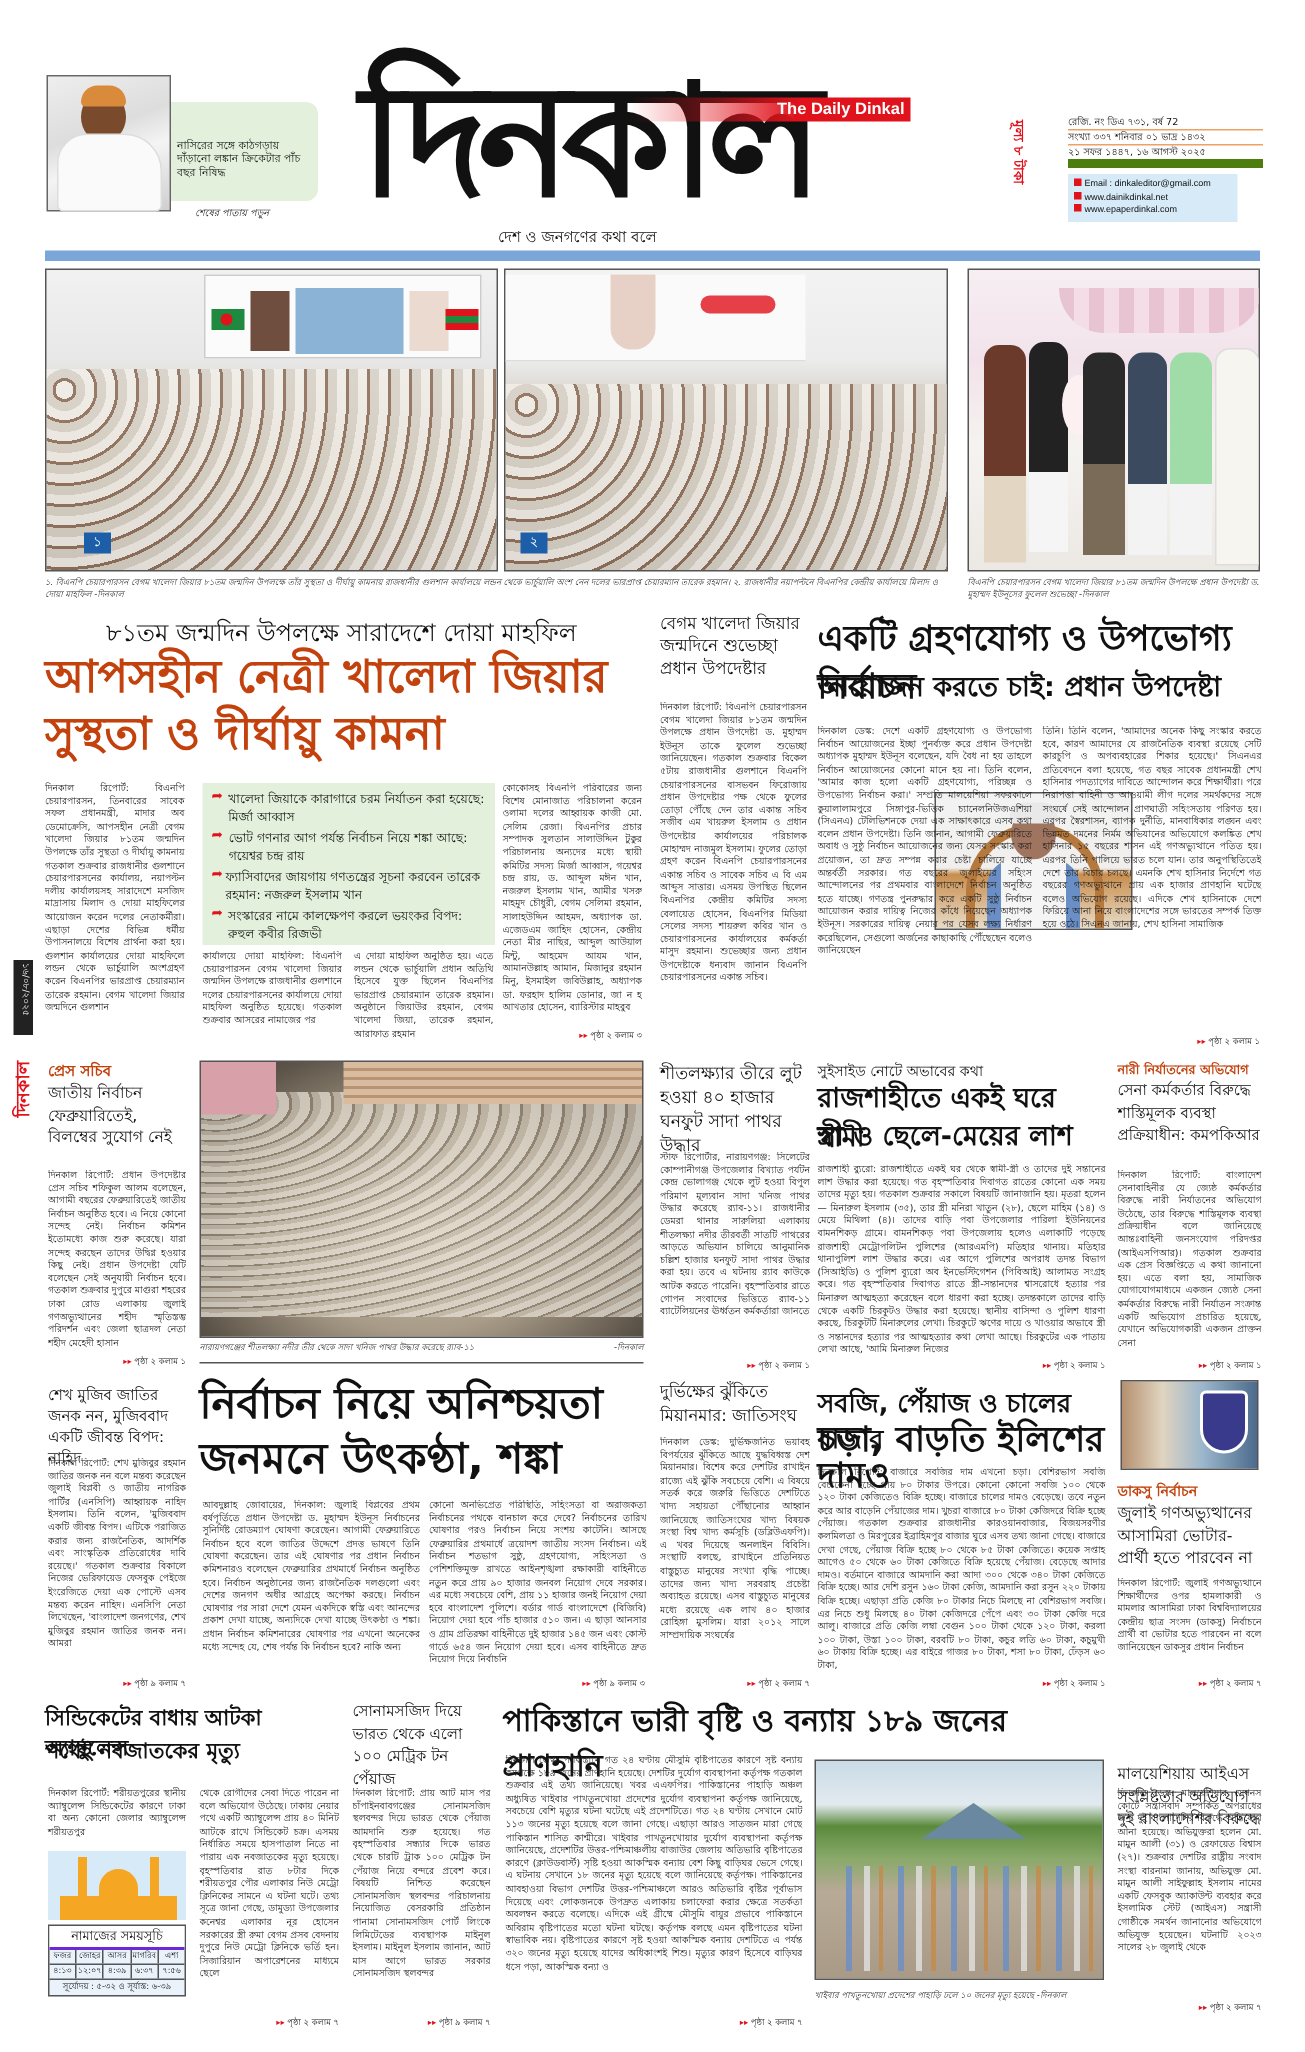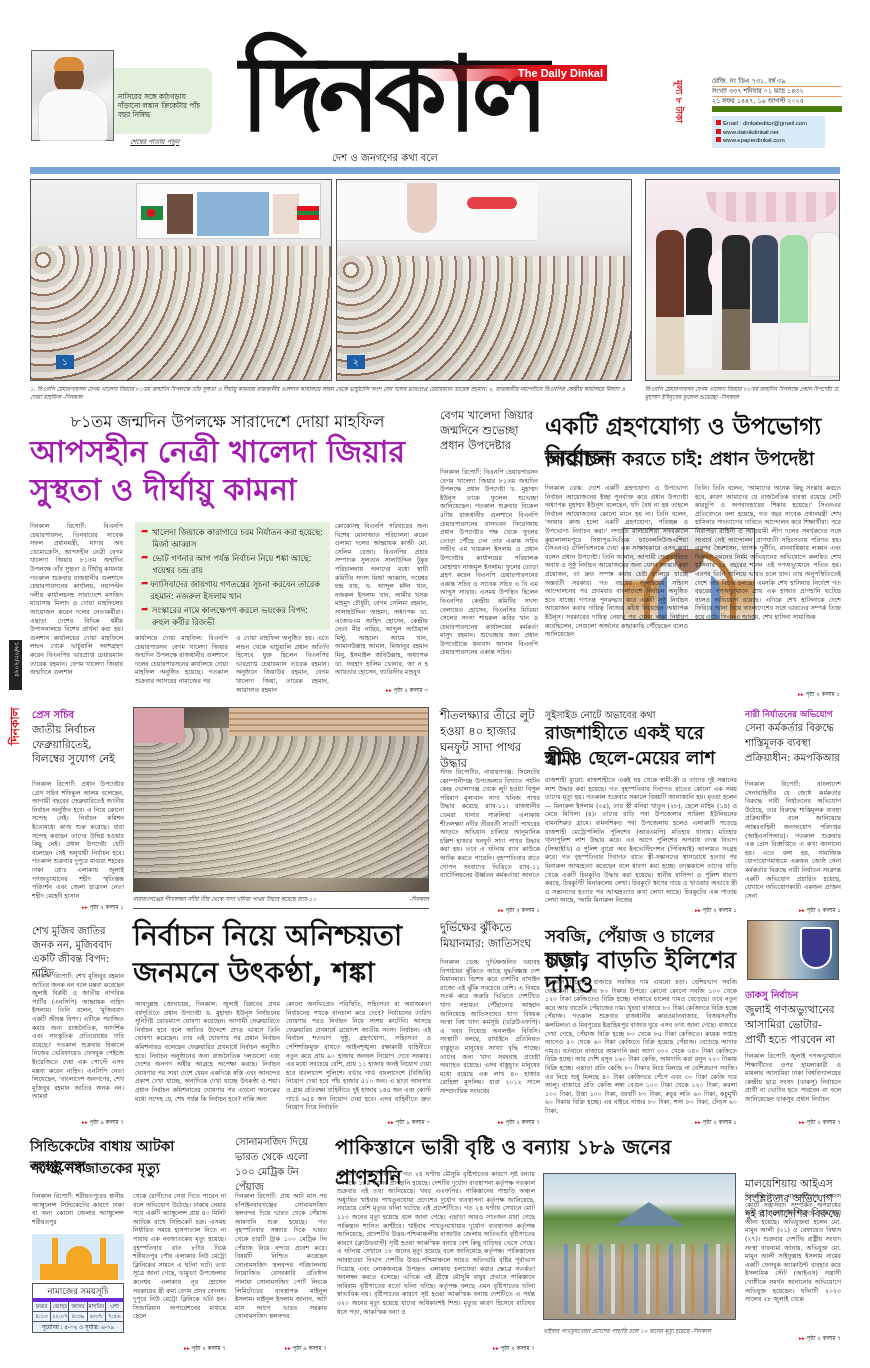--- a/index.html
+++ b/index.html
@@ -1,51 +1,51 @@
 <!DOCTYPE html>
 <html><head>
 <meta charset="utf-8">
 <style>
 *{box-sizing:border-box;margin:0;padding:0}
 html,body{width:870px;height:1368px;background:#fff;overflow:hidden}
 body{position:relative;font-family:"DejaVu Sans",sans-serif;color:#111}
 .abs{position:absolute}
 .txt{font-size:6.2px;line-height:8.6px;text-align:justify;color:#222}
 .h1{font-weight:bold;color:#111;line-height:1.15}
-.red{color:#a21caf}
+.red{color:#c2410c}
 .cont{font-size:5.6px;color:#111;text-align:right}
 .cont .arr{color:#e0121b}
 .photo{position:absolute;border:1px solid #555;overflow:hidden}
 .cap{font-size:5.6px;line-height:7.5px;color:#333;font-style:italic}
 .numbadge{position:absolute;width:18px;height:14px;background:#1c5fa8;color:#fff;font-size:9px;text-align:center;line-height:14px}
 .rule{position:absolute;height:1px;background:#555}
 </style>
 </head>
 <body>
 
 <div class="abs" style="left:31px;top:50px;width:83px;height:91px;border:1px solid #666;background:linear-gradient(160deg,#eee 0%,#ddd 40%,#f4f4f4 60%,#cfcfcf 100%);">
   <div style="position:absolute;left:22px;top:10px;width:30px;height:34px;border-radius:50%;background:#7a4a2c;"></div>
   <div style="position:absolute;left:22px;top:6px;width:30px;height:14px;border-radius:15px 15px 4px 4px;background:#d98a3a;"></div>
   <div style="position:absolute;left:6px;top:38px;width:70px;height:52px;border-radius:20px 25px 4px 4px;background:#fafafa;border:1px solid #ddd;"></div>
 </div>
 <div class="abs" style="left:114px;top:68px;width:98px;height:66px;background:#e3f1dc;border-radius:0 8px 8px 0;">
   <div style="position:absolute;left:4px;top:24px;width:92px;font-size:7.2px;line-height:9px;color:#111;">নাসিরের সঙ্গে কাঠগড়ায় দাঁড়ানো লঙ্কান ক্রিকেটার পাঁচ বছর নিষিদ্ধ</div>
 </div>
-<div class="abs" style="left:130px;top:137px;font-size:6.4px;font-style:italic;color:#222;text-decoration:underline;">শেষের পাতায় পড়ুন</div>
+<div class="abs" style="left:130px;top:137px;font-size:6.4px;font-style:italic;color:#222;">শেষের পাতায় পড়ুন</div>
 
 <div class="abs" style="left:240px;top:40px;width:380px;height:108px;font-size:104px;line-height:108px;font-weight:bold;color:#111;letter-spacing:-6px;font-family:'DejaVu Sans',sans-serif;">দিনকাল</div>
 <div class="abs" style="left:420px;top:65px;width:187px;height:16px;background:linear-gradient(90deg,rgba(224,18,27,0) 0%,rgba(224,18,27,.45) 30%,#e0121b 60%,#e0121b 100%);">
   <span style="position:absolute;right:4px;top:0;font-size:11px;line-height:16px;font-weight:bold;color:#fff;font-family:'Liberation Sans',sans-serif;">The Daily Dinkal</span>
 </div>
 <div class="abs" style="left:332px;top:150px;font-size:10px;color:#111;">দেশ ও জনগণের কথা বলে</div>
 
 <div class="abs" style="left:670px;top:80px;width:60px;height:16px;font-size:9px;color:#e0121b;font-weight:bold;transform-origin:0 0;transform:rotate(90deg) translate(0,-16px);white-space:nowrap;">মূল্য ৮ টাকা</div>
 
 <div class="abs" style="left:712px;top:77px;width:130px;">
-  <div style="font-size:6.4px;line-height:9px;border-bottom:1px solid #f0a060;">রেজি. নং ডিএ ৭৩১, বর্ষ ৩৯</div>
+  <div style="font-size:6.4px;line-height:9px;border-bottom:1px solid #f0a060;">রেজি. নং ডিএ ৭৩১, বর্ষ 72</div>
   <div style="font-size:6.4px;line-height:9px;border-bottom:1px solid #f0a060;">সংখ্যা ৩৩৭ শনিবার ০১ ভাদ্র ১৪৩২</div>
   <div style="font-size:6.4px;line-height:9px;border-bottom:6px solid #4d7c0f;">২১ সফর ১৪৪৭, ১৬ আগস্ট ২০২৫</div>
 </div>
 <div class="abs" style="left:712px;top:116px;width:113px;height:32px;background:#d6eaf8;padding:3px 4px;">
   <div style="font-size:6px;line-height:8.5px;font-family:'Liberation Sans',sans-serif;"><span style="display:inline-block;width:5px;height:5px;background:#e0121b;margin-right:2px;"></span><span>Email : dinkaleditor@gmail.com</span></div>
   <div style="font-size:6px;line-height:8.5px;font-family:'Liberation Sans',sans-serif;"><span style="display:inline-block;width:5px;height:5px;background:#e0121b;margin-right:2px;"></span><span>www.dainikdinkal.net</span></div>
   <div style="font-size:6px;line-height:8.5px;font-family:'Liberation Sans',sans-serif;"><span style="display:inline-block;width:5px;height:5px;background:#e0121b;margin-right:2px;"></span><span>www.epaperdinkal.com</span></div>
 </div>
 
 <div class="abs" style="left:30px;top:167px;width:810px;height:7px;background:#7aa6d8;"></div>
@@ -201,21 +201,21 @@
 <div class="abs txt" style="left:133px;top:1192px;width:93px;height:152px;overflow:hidden;">থেকে রোগীদের সেবা দিতে পারেন না বলে অভিযোগ উঠেছে। ঢাকায় নেয়ার পথে একটি অ্যাম্বুলেন্স প্রায় ৪০ মিনিট আটকে রাখে সিন্ডিকেট চক্র। এসময় নির্ধারিত সময়ে হাসপাতাল নিতে না পারায় এক নবজাতকের মৃত্যু হয়েছে। বৃহস্পতিবার রাত ৮টার দিকে শরীয়তপুর পৌর এলাকার নিউ মেট্রো ক্লিনিকের সামনে এ ঘটনা ঘটে। তথ্য সূত্রে জানা গেছে, ডামুড্যা উপজেলার কনেশ্বর এলাকার নূর হোসেন সরকারের স্ত্রী রুমা বেগম প্রসব বেদনায় দুপুরে নিউ মেট্রো ক্লিনিকে ভর্তি হন। সিজারিয়ান অপারেশনের মাধ্যমে ছেলে</div>
 <div class="abs cont" style="left:133px;top:1344px;width:93px;"><span class="arr">▸▸</span> <span>পৃষ্ঠা ২ কলাম ৭</span></div>
 
 <div class="abs" style="left:32px;top:1234px;width:92px;height:46px;background:#d6eaf8;overflow:hidden;">
   <div style="position:absolute;left:34px;top:12px;width:26px;height:20px;background:#f5a623;border-radius:13px 13px 0 0;"></div>
   <div style="position:absolute;left:20px;top:4px;width:6px;height:42px;background:#f5a623;"></div>
   <div style="position:absolute;left:68px;top:4px;width:6px;height:42px;background:#f5a623;"></div>
   <div style="position:absolute;left:8px;top:30px;width:78px;height:16px;background:#f5a623;"></div>
 </div>
 <div class="abs" style="left:32px;top:1283px;width:92px;border:1px solid #555;background:#eaf3fb;">
-  <div style="text-align:center;font-size:8.5px;line-height:14px;border-bottom:4px solid #6d28d9;background:#fff;">নামাজের সময়সূচি</div>
+  <div style="text-align:center;font-size:8.5px;line-height:14px;border-bottom:2px solid #6d28d9;background:#fff;">নামাজের সময়সূচি</div>
   <div style="display:flex;border-bottom:1px solid #555;">
     <div style="flex:1;font-size:5.4px;line-height:9px;text-align:center;border-right:1px solid #555;">ফজর</div>
     <div style="flex:1;font-size:5.4px;line-height:9px;text-align:center;border-right:1px solid #555;">জোহর</div>
     <div style="flex:1;font-size:5.4px;line-height:9px;text-align:center;border-right:1px solid #555;">আসর</div>
     <div style="flex:1;font-size:5.4px;line-height:9px;text-align:center;border-right:1px solid #555;">মাগরিব</div>
     <div style="flex:1;font-size:5.4px;line-height:9px;text-align:center;">এশা</div>
   </div>
   <div style="display:flex;border-bottom:1px solid #555;">
     <div style="flex:1;font-size:5.4px;line-height:9px;text-align:center;border-right:1px solid #555;">৪:১৩</div>
     <div style="flex:1;font-size:5.4px;line-height:9px;text-align:center;border-right:1px solid #555;">১২:০৭</div>

